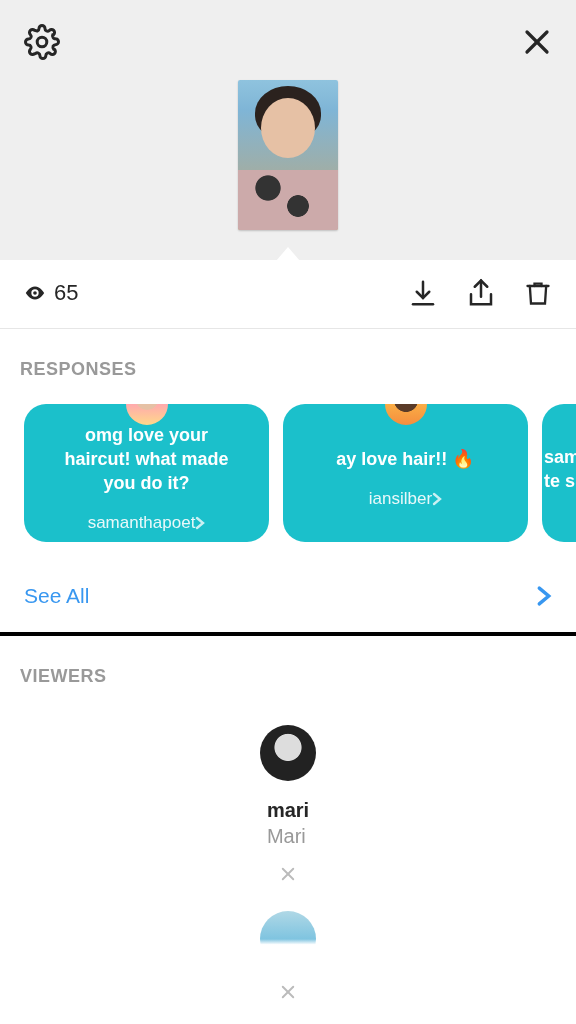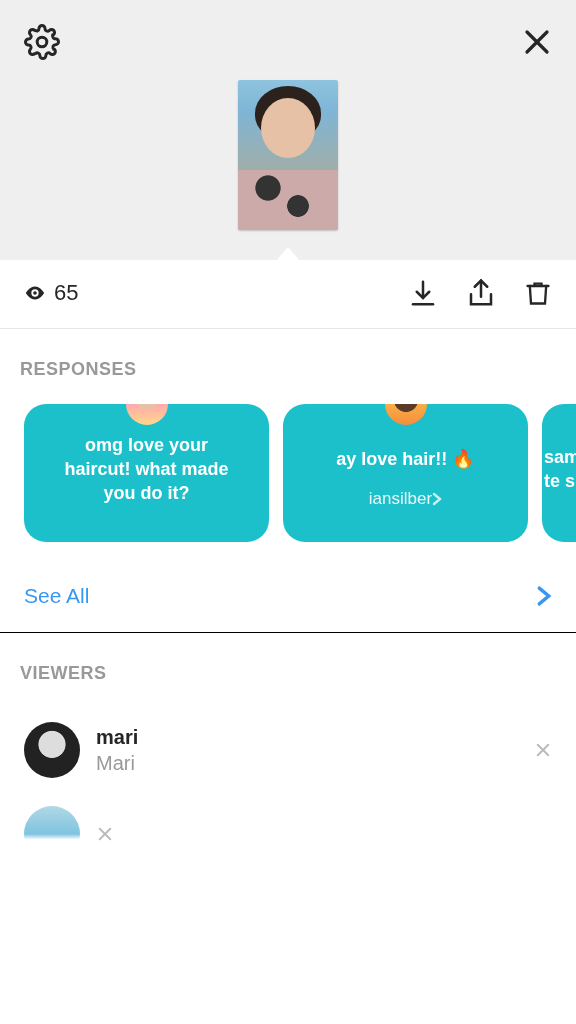--- a/index.html
+++ b/index.html
@@ -17,24 +17,24 @@
   .actions { display: flex; gap: 28px; align-items: center; }
   .section-label { color: #999; font-size: 18px; font-weight: 600; letter-spacing: .5px; padding: 30px 24px 24px 20px; }
   .responses-scroll { display: flex; gap: 14px; padding: 0 24px 20px 24px; overflow-x: hidden; }
   .response-card { position: relative; flex: 0 0 245px; height: 138px; background: #1bc0cb; border-radius: 22px; display: flex; flex-direction: column; align-items: center; justify-content: center; color: #fff; padding: 30px 26px 20px 26px; text-align: center; }
   .response-card.partial { flex: 0 0 40px; border-radius: 22px 0 0 22px; padding: 30px 8px 20px 8px; overflow:hidden; text-align:left; }
   .resp-avatar { position: absolute; top: -24px; left: 50%; transform: translateX(-50%); width: 48px; height: 48px; border-radius: 50%; border: 3px solid #1bc0cb; overflow: hidden; }
   .resp-avatar.a1 { background: radial-gradient(circle at 50% 35%, #e6c1a5 34%, transparent 36%), linear-gradient(#ff7bd1,#ffd88a); }
   .resp-avatar.a2 { background: radial-gradient(circle at 50% 40%, #5a3b28 36%, transparent 38%), linear-gradient(#ffcc4d,#f58e3e); }
   .resp-text { font-size: 18px; font-weight: 700; line-height: 1.35; margin-bottom: 18px; }
   .resp-user { font-size: 17px; font-weight: 500; opacity: .9; display:flex; align-items:center; justify-content:center;}
-  .see-all-row { display: flex; align-items: center; justify-content: space-between; padding: 22px 24px 24px 24px; border-bottom: 1px solid #000000; }
+  .see-all-row { display: flex; align-items: center; justify-content: space-between; padding: 22px 24px 24px 24px; border-bottom: 4px solid #000000; }
   .see-all-link { color: #3897f0; font-size: 21px; font-weight: 400; }
   .viewers-list { padding: 0 24px; }
-  .viewer-row { display: flex; align-items: center; padding: 14px 0; gap: 16px; }
+  .viewer-row { display: flex; align-items: center; padding: 14px 0; gap: 16px; flex-direction: column; }
   .viewer-avatar { width: 56px; height: 56px; border-radius: 50%; flex-shrink: 0; }
   .va1 { background: radial-gradient(circle at 50% 40%, #ddd 30%, #222 32%), #333; }
   .va2 { background: linear-gradient(180deg,#b0d8e6 0%, #7fc4e0 50%, #fff 60%); }
   .viewer-names { flex: 1; }
   .viewer-username { font-size: 20px; font-weight: 700; color: #262626; line-height:1.3; }
   .viewer-displayname { font-size: 20px; font-weight: 400; color: #999; line-height:1.3; }
   .remove-viewer { color: #bbb; }
   svg { display:block; }
 </style>
 </head>
@@ -107,20 +107,28 @@
     </button>
   </div>
 </div>
 
 <div class="section-label">RESPONSES</div>
 
 <div class="responses-scroll">
   <div class="response-card">
     <div class="resp-avatar a1"></div>
     <div class="resp-text">omg love your haircut! what made you do it?</div>
+    <div class="resp-user">
+      <span>samanthapoet</span>
+      <span>
+        <svg width="10" height="14" viewBox="0 0 10 14" fill="none" stroke="#fff" stroke-width="2.4" stroke-linecap="round" opacity=".85">
+            <polyline points="2 2 8 7 2 12"></polyline>
+          </svg>
+      </span>
+    </div>
   </div>
   <div class="response-card">
     <div class="resp-avatar a2"></div>
     <div class="resp-text">ay love hair!! 🔥</div>
     <div class="resp-user">
       <span>iansilber</span>
       <span>
         <svg width="10" height="14" viewBox="0 0 10 14" fill="none" stroke="#fff" stroke-width="2.4" stroke-linecap="round" opacity=".85">
             <polyline points="2 2 8 7 2 12"></polyline>
           </svg>

